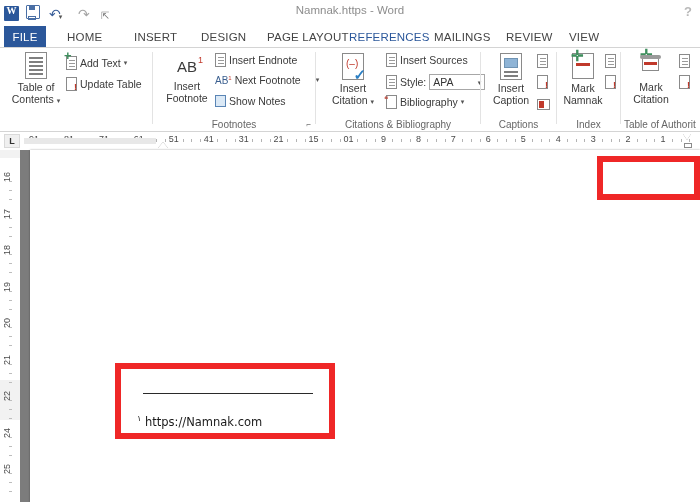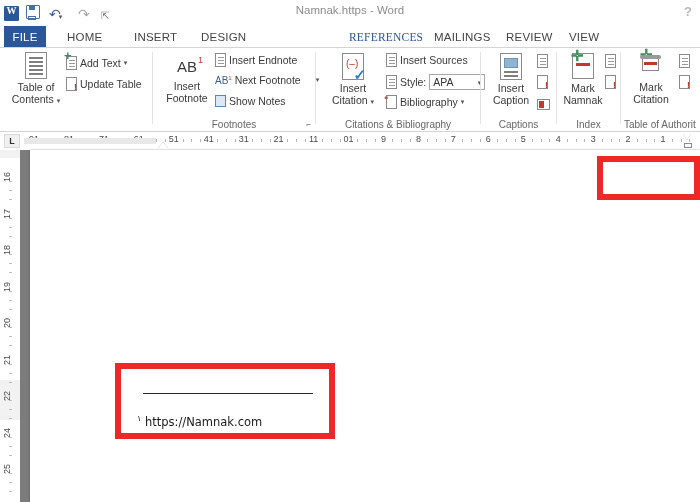--- a/index.html
+++ b/index.html
@@ -25,21 +25,21 @@
   .arrowglyph.grey{color:#a6a6a6;}
   .mini-caret{font-size:7px;color:#555;margin-left:-2px;}
   .titletext{position:absolute;left:0;right:0;top:4px;text-align:center;font-size:11.5px;color:#8d8d8d;}
   .helpq{position:absolute;right:8px;top:4px;font-size:13px;color:#b9b9b9;font-weight:bold;}
 
   
   .tabstrip{position:absolute;left:0;top:26px;width:700px;height:22px;background:#fff;}
   .tab{position:absolute;top:0;height:22px;line-height:22px;font-size:11.5px;color:#444;
        padding:0 9px;letter-spacing:.2px;cursor:default;}
   .tab.file{background:#2b579a;color:#fff;left:4px;width:42px;text-align:center;padding:0;}
-  .tab.active{color:#2b579a;font-family:Liberation Serif, serif;}
+  .tab.active{color:#2b579a;}
   .ribbon-divider{position:absolute;left:0;top:47px;width:700px;height:1px;background:#d4d4d4;}
 
   
   .ribbon{position:absolute;left:0;top:48px;width:700px;height:83px;background:#fff;
           border-bottom:1px solid #d4d4d4;}
   .grp{position:absolute;top:0;height:83px;}
   .grp .glabel{position:absolute;bottom:1px;left:0;width:100%;text-align:center;
        font-size:10px;color:#666;}
   .sep{position:absolute;top:4px;width:1px;height:72px;background:#e3e3e3;}
 
@@ -154,20 +154,21 @@
     </div>
     <div class="titletext">Namnak.https - Word</div>
     <div class="helpq">?</div>
   </div>
 
   <div class="tabstrip">
     <div class="tab file" style="left:4px;width:42px;">FILE</div>
     <div class="tab" style="left:58px;">HOME</div>
     <div class="tab" style="left:125px;">INSERT</div>
     <div class="tab" style="left:192px;">DESIGN</div>
+    <div class="tab" style="left:258px;">PAGE LAYOUT</div>
     <div class="tab active" style="left:340px;">REFERENCES</div>
     <div class="tab" style="left:425px;">MAILINGS</div>
     <div class="tab" style="left:497px;">REVIEW</div>
     <div class="tab" style="left:560px;">VIEW</div>
   </div>
   <div class="ribbon-divider"></div>
 
   <div class="ribbon">
 
     <div class="grp" style="left:0;width:152px">
@@ -349,21 +350,21 @@
         <div class="hr-tick" style="left: 202.211px;"></div>
         <div class="hr-tick" style="left: 210.947px;"></div>
         <div class="hr-num" style="left: 219.684px;">31</div>
         <div class="hr-tick" style="left: 228.421px;"></div>
         <div class="hr-tick" style="left: 237.158px;"></div>
         <div class="hr-tick" style="left: 245.895px;"></div>
         <div class="hr-num" style="left: 254.632px;">21</div>
         <div class="hr-tick" style="left: 263.368px;"></div>
         <div class="hr-tick" style="left: 272.105px;"></div>
         <div class="hr-tick" style="left: 280.842px;"></div>
-        <div class="hr-num" style="left: 289.579px;">11</div>
+        <div class="hr-num" style="left: 289.579px;">15</div>
         <div class="hr-tick" style="left: 298.316px;"></div>
         <div class="hr-tick" style="left: 307.053px;"></div>
         <div class="hr-tick" style="left: 315.789px;"></div>
         <div class="hr-num" style="left: 324.526px;">01</div>
         <div class="hr-tick" style="left: 333.263px;"></div>
         <div class="hr-tick" style="left: 342px;"></div>
         <div class="hr-tick" style="left: 350.737px;"></div>
         <div class="hr-num" style="left: 359.474px;">9</div>
         <div class="hr-tick" style="left: 368.211px;"></div>
         <div class="hr-tick" style="left: 376.947px;"></div>

